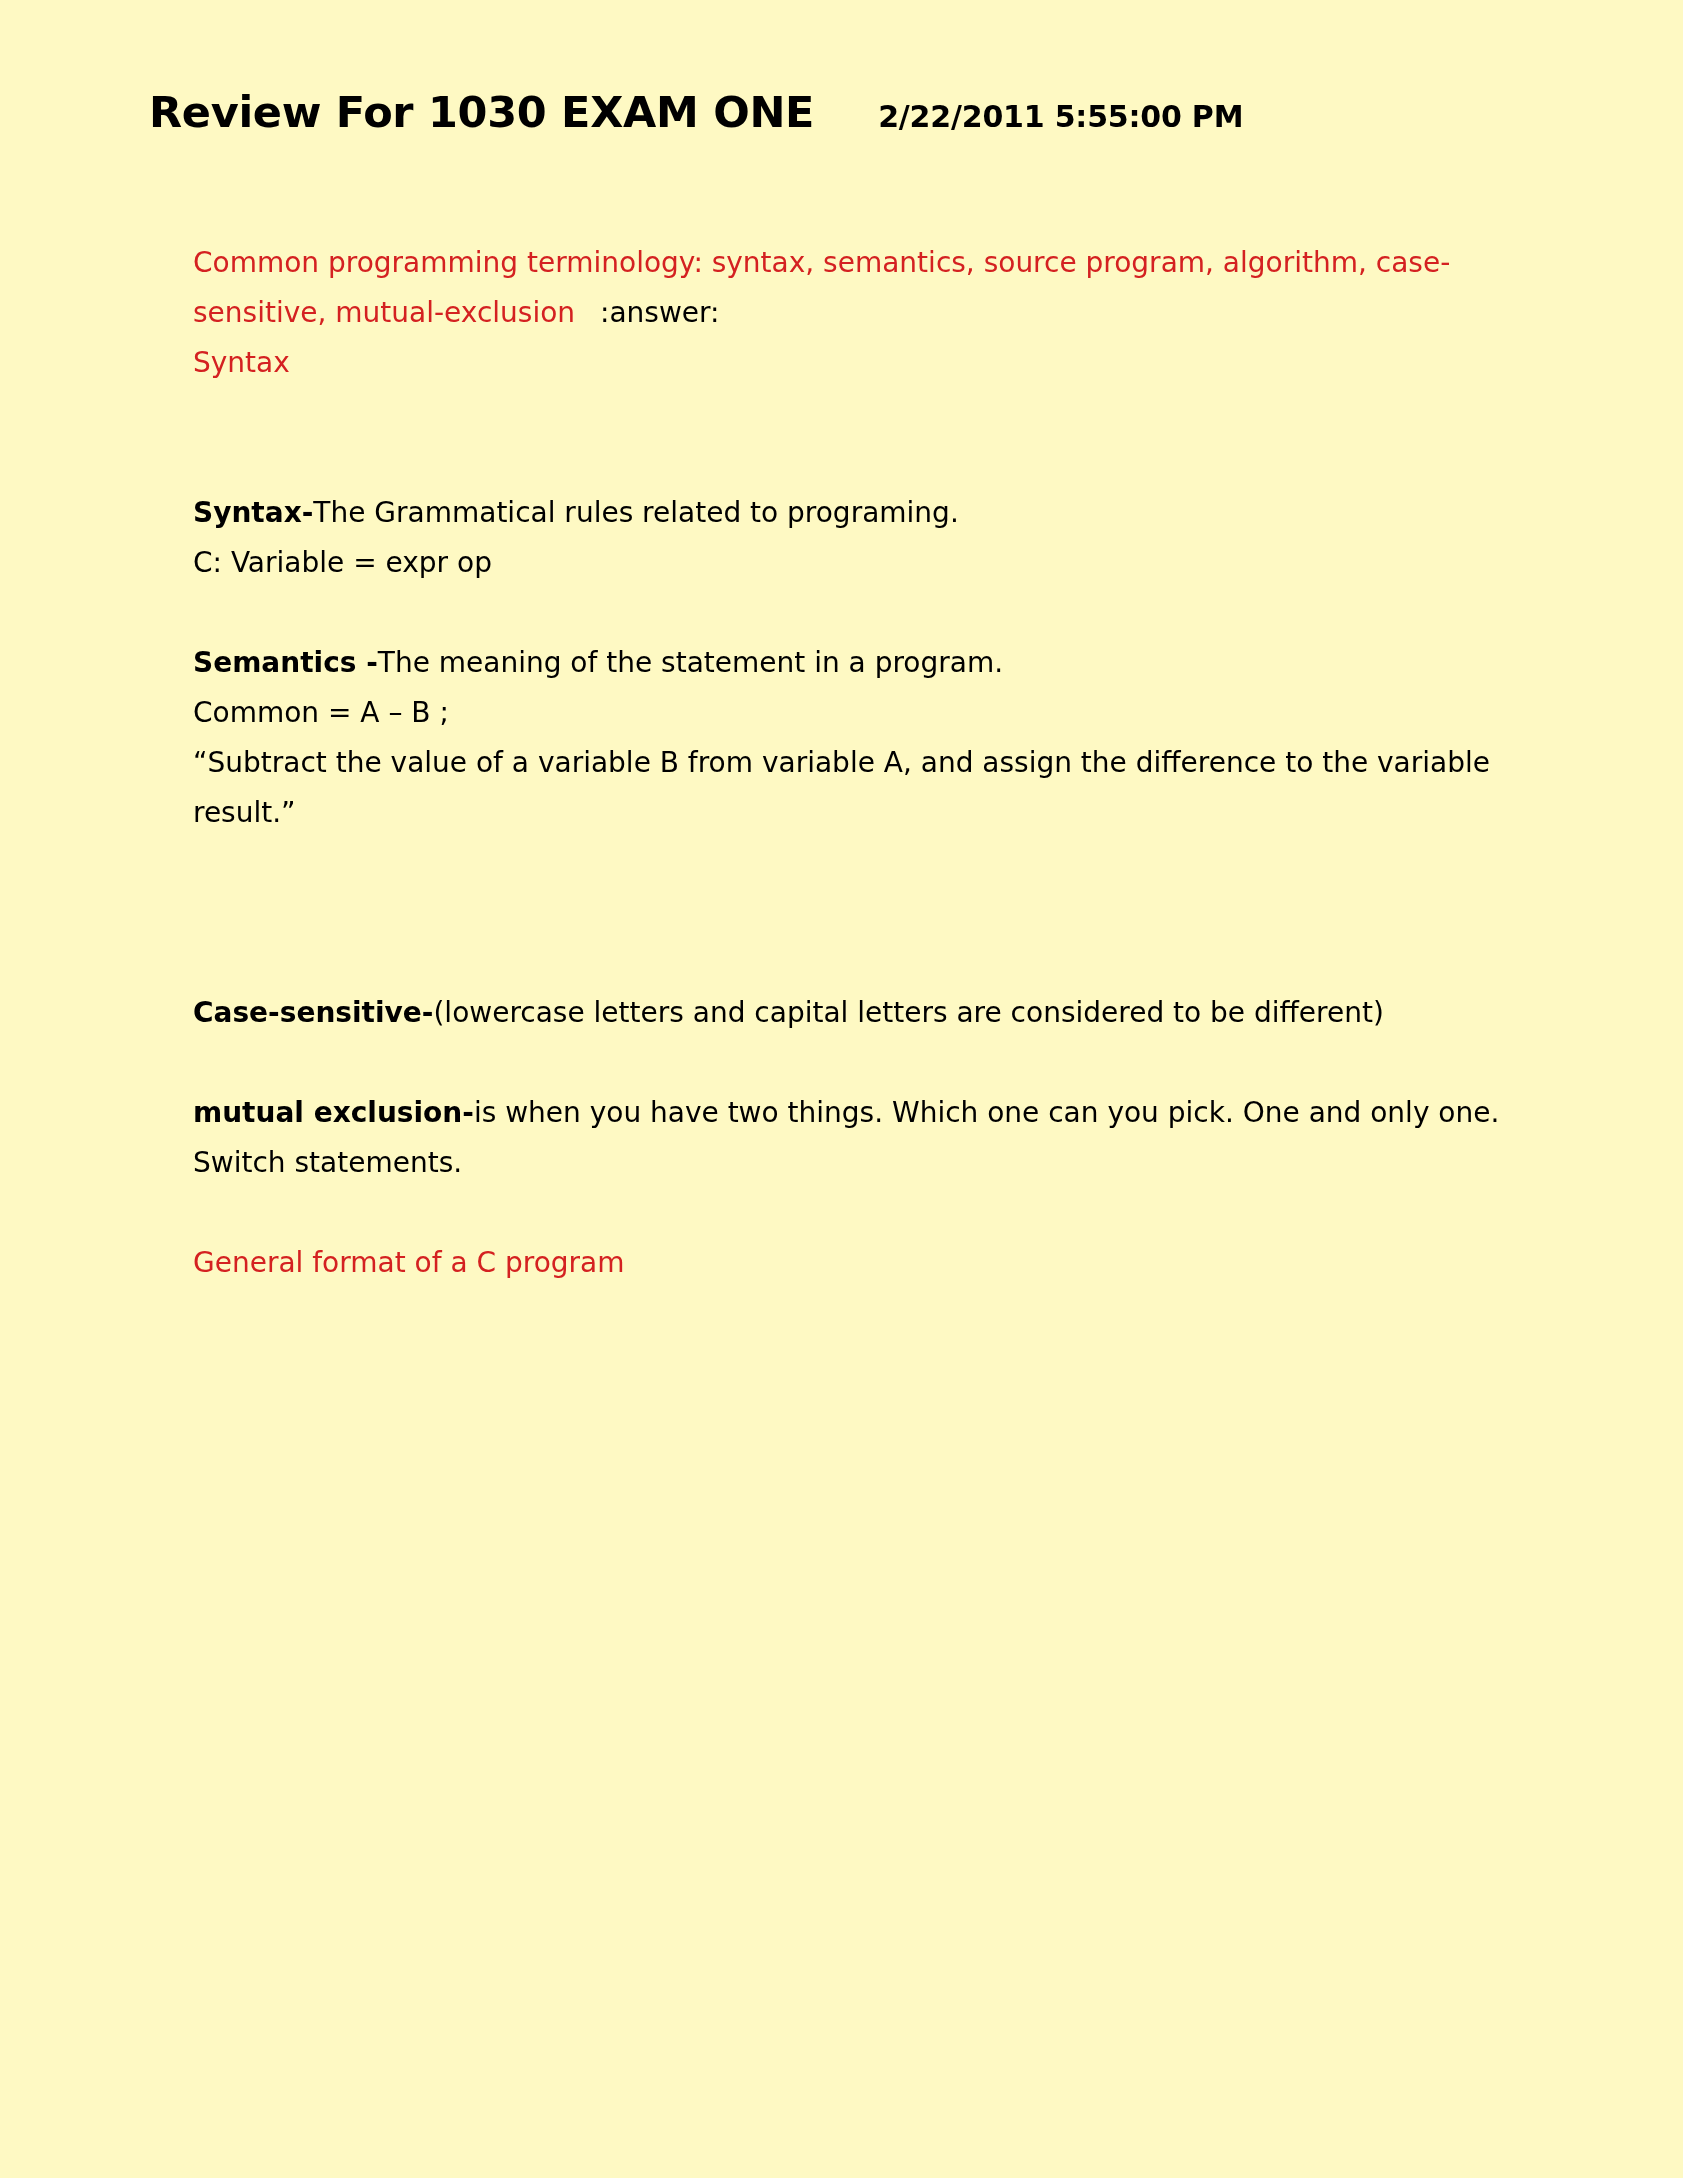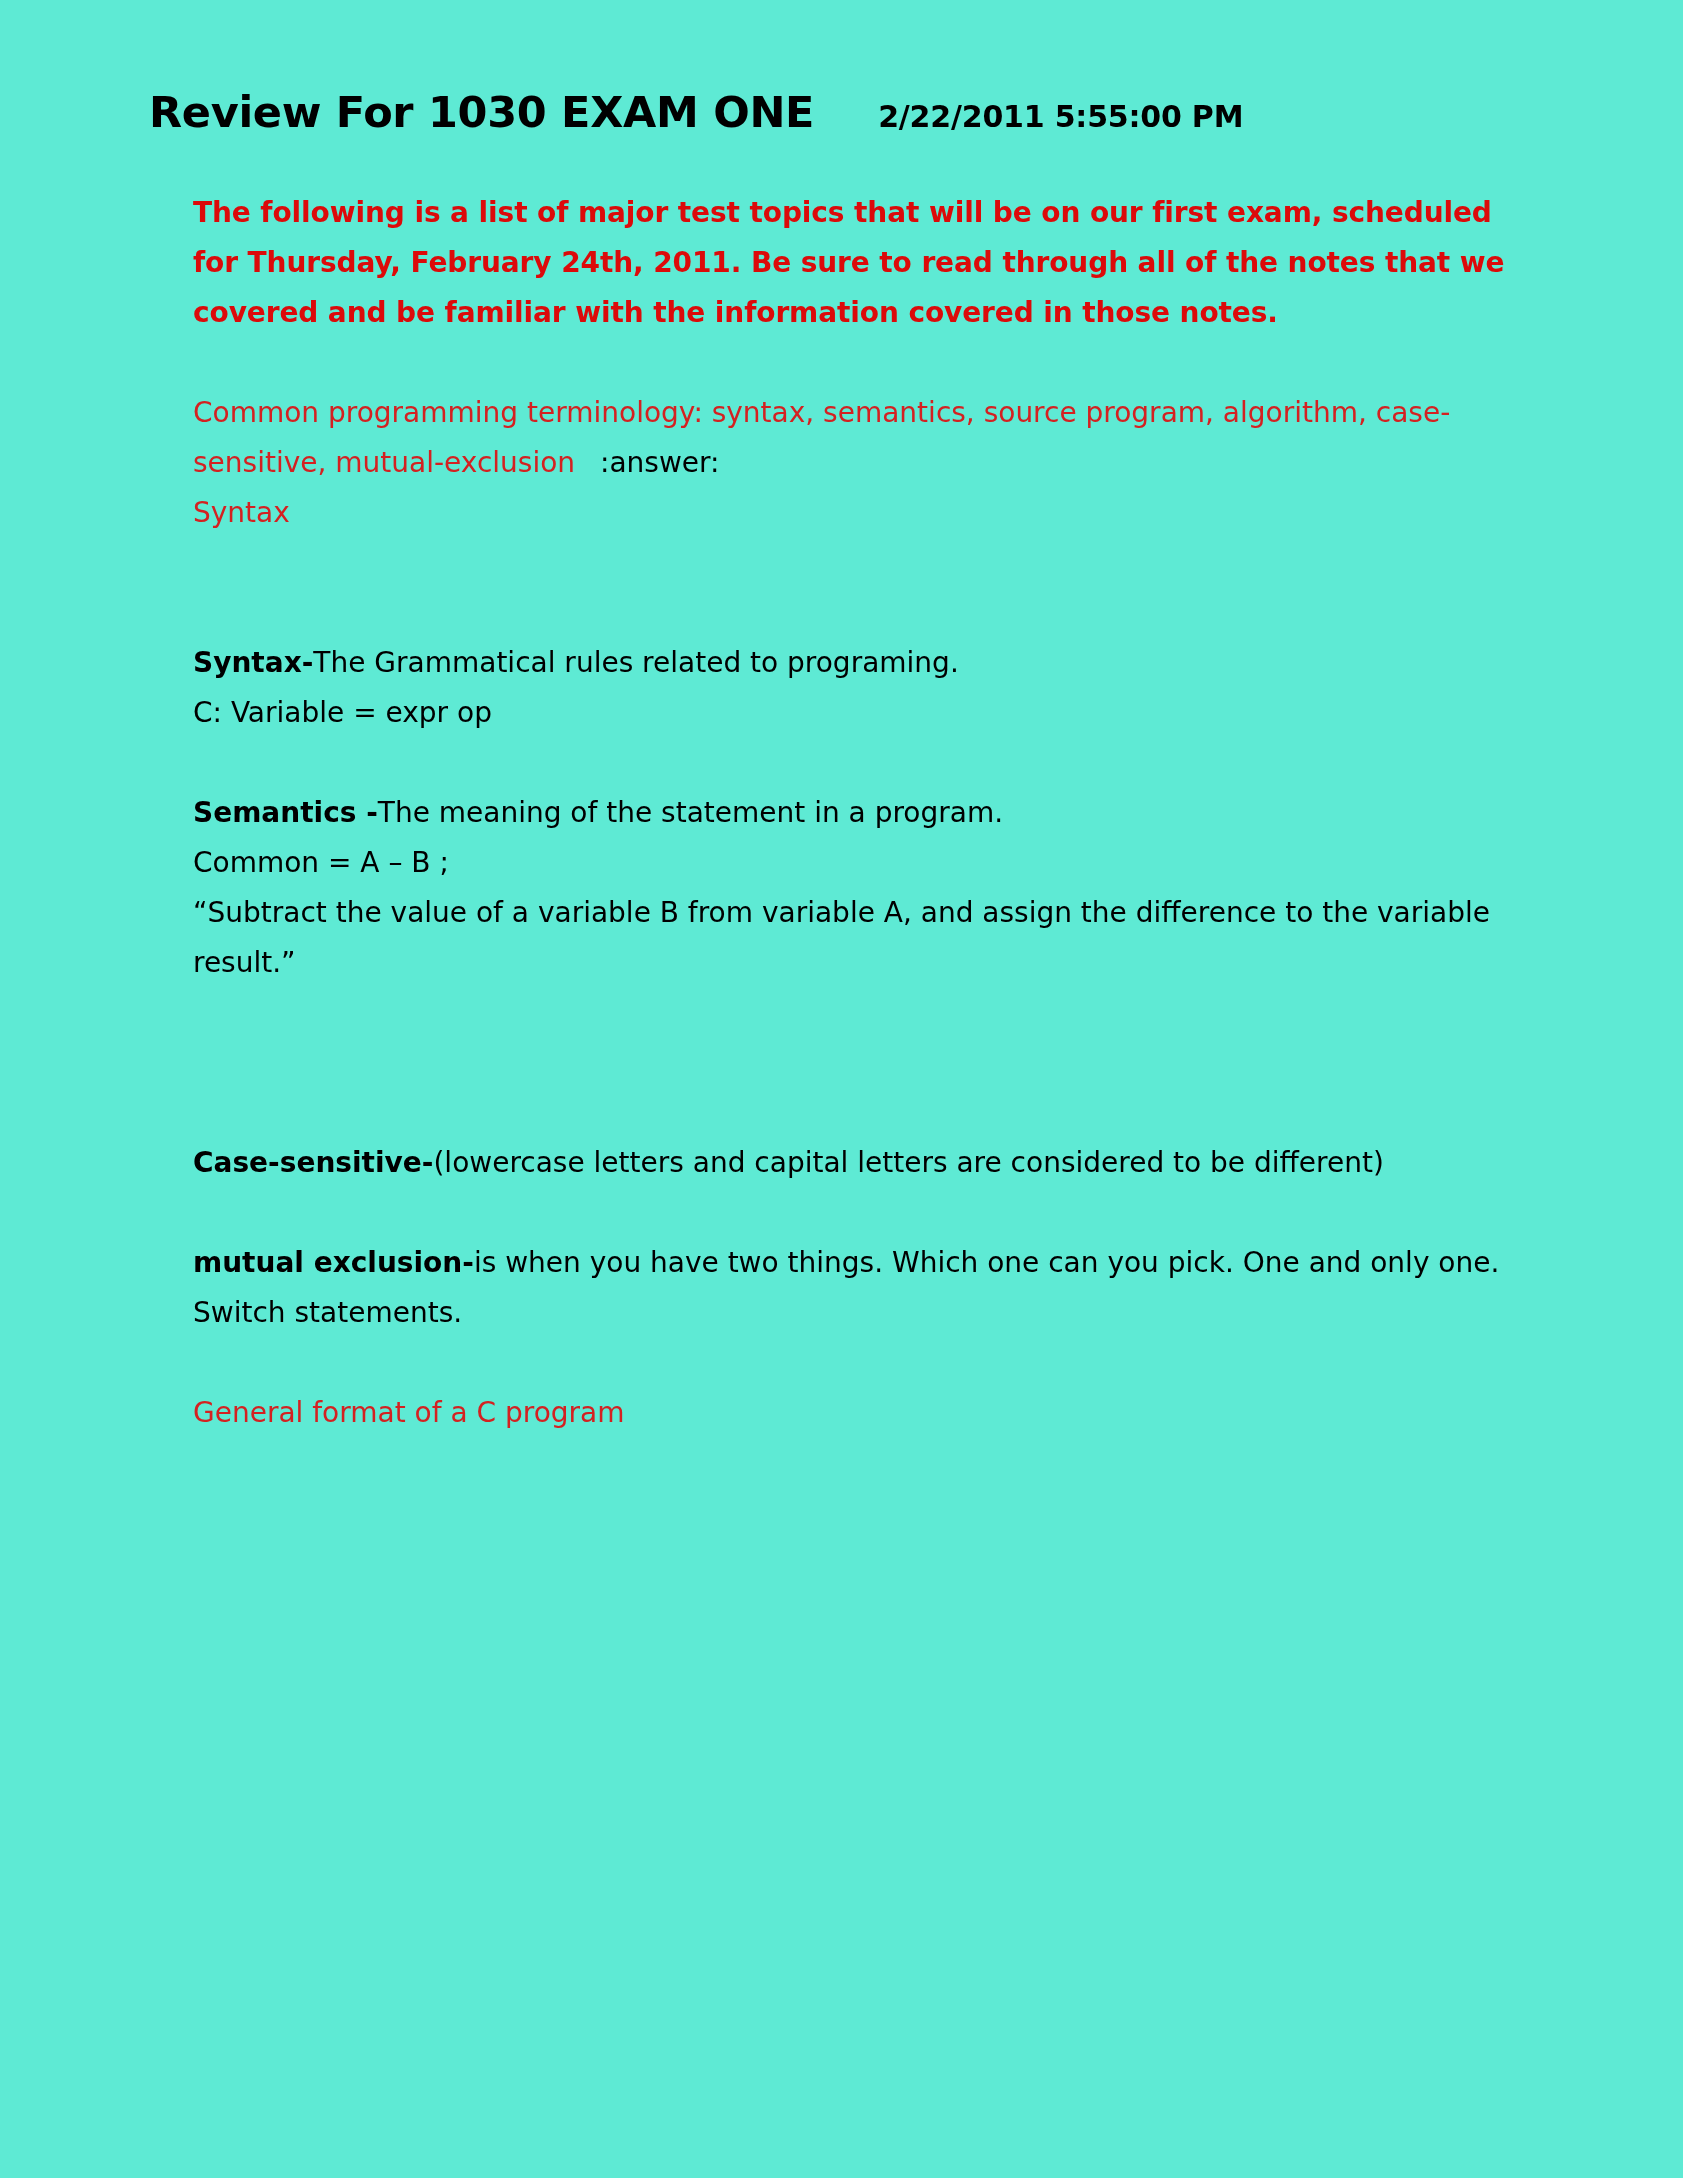--- a/index.html
+++ b/index.html
@@ -11,21 +11,21 @@
     width: 1683px;
     height: 2178px;
     font-family: "DejaVu Sans", sans-serif;
     color: #000000;
     overflow: hidden;
   }
   .page {
     position: relative;
     width: 1683px;
     height: 2178px;
-    background: #5eead4;
+    background: #fef9c3;
   }
 
   
   .header {
     position: absolute;
     left: 149px;
     top: 91px;
     width: 1406px;
     display: flex;
     align-items: baseline;
@@ -84,21 +84,20 @@
 
 <div class="page">
 
   <div class="header">
     <span class="doc-title">Review For 1030 EXAM ONE</span>
     <span class="doc-date">2/22/2011 5:55:00 PM</span>
   </div>
 
   <div class="body-block">
 
-    <p class="para red-bold">The following is a list of major test topics that will be on our first exam, scheduled for Thursday, February 24th, 2011. Be sure to read through all of the notes that we covered and be familiar with the information covered in those notes.</p>
 
 
     <div class="spacer-1"></div>
 
     <p class="para"><span class="red-txt">Common programming terminology: syntax, semantics, source program, algorithm, case-sensitive, mutual-exclusion </span><span class="blk-txt">:answer:</span></p>
 
     <p class="para red-plain">Syntax</p>
 
 
     <div class="spacer-2"></div>

